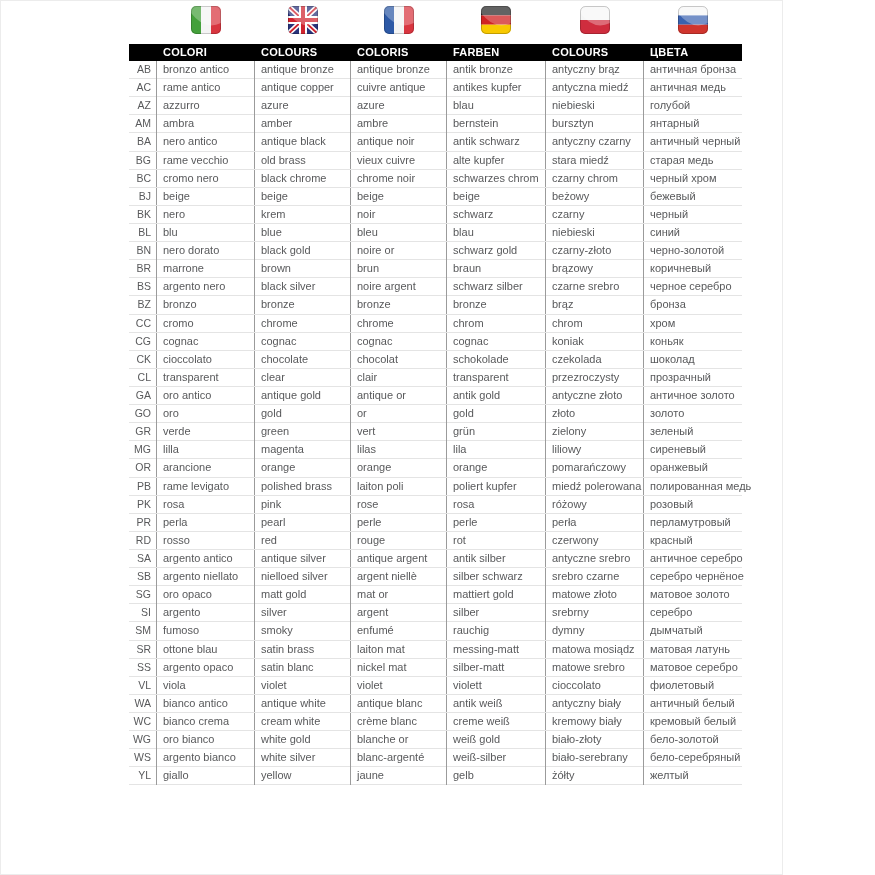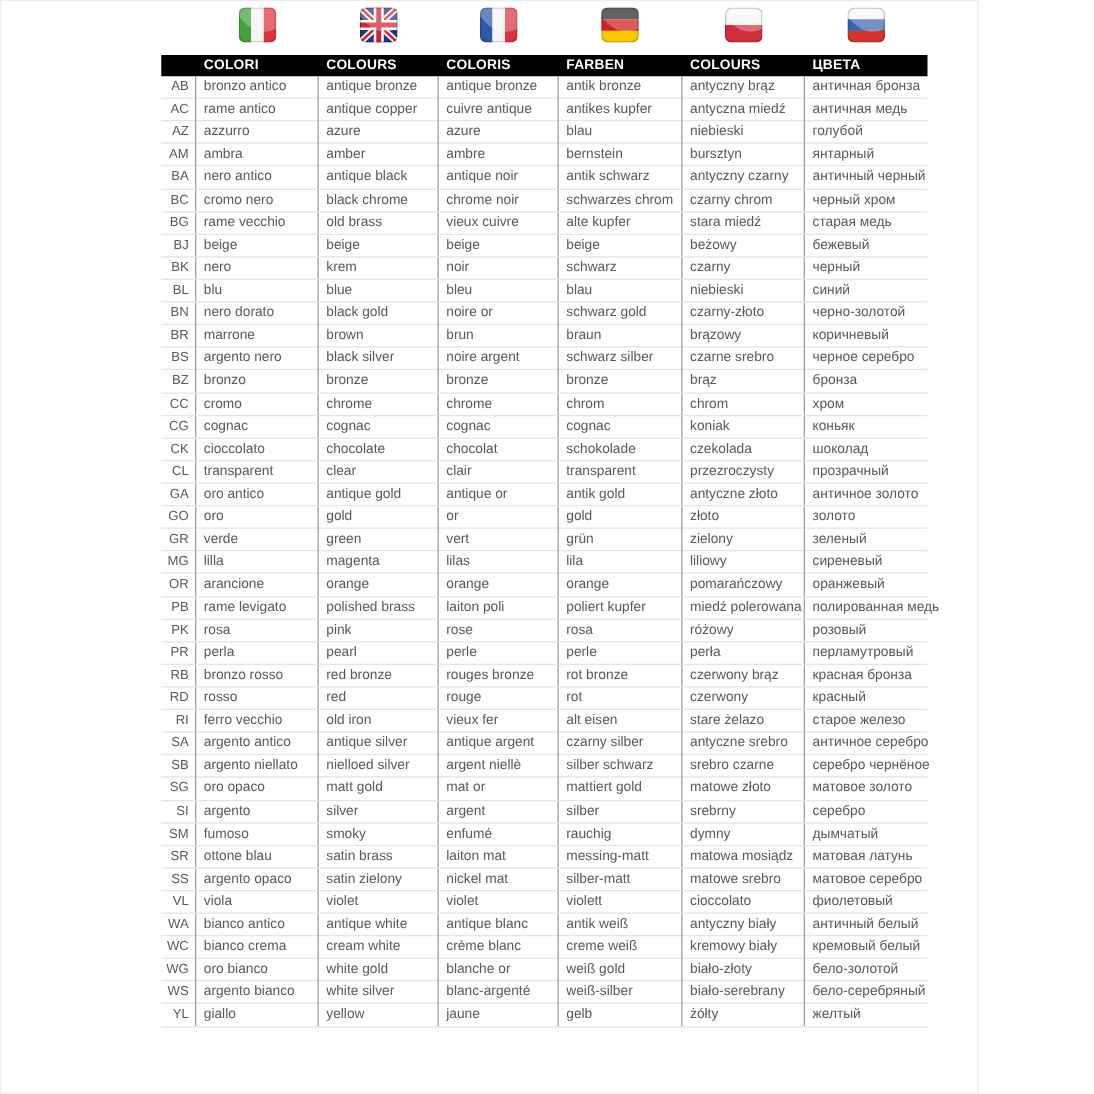--- a/index.html
+++ b/index.html
@@ -177,40 +177,40 @@
     <div class="td code">BA</div>
     <div class="td">nero antico</div>
     <div class="td">antique black</div>
     <div class="td">antique noir</div>
     <div class="td">antik schwarz</div>
     <div class="td">antyczny czarny</div>
     <div class="td">античный черный</div>
   </div>
 
   <div class="tr grid">
+    <div class="td code">BG</div>
+    <div class="td">rame vecchio</div>
+    <div class="td">old brass</div>
+    <div class="td">vieux cuivre</div>
+    <div class="td">alte kupfer</div>
+    <div class="td">stara miedź</div>
+    <div class="td">старая медь</div>
+  </div>
+
+  <div class="tr grid">
     <div class="td code">BC</div>
     <div class="td">cromo nero</div>
     <div class="td">black chrome</div>
     <div class="td">chrome noir</div>
     <div class="td">schwarzes chrom</div>
     <div class="td">czarny chrom</div>
     <div class="td">черный хром</div>
   </div>
 
   <div class="tr grid">
-    <div class="td code">BG</div>
-    <div class="td">rame vecchio</div>
-    <div class="td">old brass</div>
-    <div class="td">vieux cuivre</div>
-    <div class="td">alte kupfer</div>
-    <div class="td">stara miedź</div>
-    <div class="td">старая медь</div>
-  </div>
-
-  <div class="tr grid">
     <div class="td code">BJ</div>
     <div class="td">beige</div>
     <div class="td">beige</div>
     <div class="td">beige</div>
     <div class="td">beige</div>
     <div class="td">beżowy</div>
     <div class="td">бежевый</div>
   </div>
 
   <div class="tr grid">
@@ -388,56 +388,38 @@
   <div class="tr grid">
     <div class="td code">PR</div>
     <div class="td">perla</div>
     <div class="td">pearl</div>
     <div class="td">perle</div>
     <div class="td">perle</div>
     <div class="td">perła</div>
     <div class="td">перламутровый</div>
   </div>
 
-  <div class="tr grid">
-    <div class="td code">RB</div>
-    <div class="td">bronzo rosso</div>
-    <div class="td">red bronze</div>
-    <div class="td">rouges bronze</div>
-    <div class="td">rot bronze</div>
-    <div class="td">czerwony brąz</div>
-    <div class="td">красная бронза</div>
-  </div>
 
   <div class="tr grid">
     <div class="td code">RD</div>
     <div class="td">rosso</div>
     <div class="td">red</div>
     <div class="td">rouge</div>
     <div class="td">rot</div>
     <div class="td">czerwony</div>
     <div class="td">красный</div>
   </div>
 
-  <div class="tr grid">
-    <div class="td code">RI</div>
-    <div class="td">ferro vecchio</div>
-    <div class="td">old iron</div>
-    <div class="td">vieux fer</div>
-    <div class="td">alt eisen</div>
-    <div class="td">stare żelazo</div>
-    <div class="td">старое железо</div>
-  </div>
 
   <div class="tr grid">
     <div class="td code">SA</div>
     <div class="td">argento antico</div>
     <div class="td">antique silver</div>
     <div class="td">antique argent</div>
-    <div class="td">czarny silber</div>
+    <div class="td">antik silber</div>
     <div class="td">antyczne srebro</div>
     <div class="td">античное серебро</div>
   </div>
 
   <div class="tr grid">
     <div class="td code">SB</div>
     <div class="td">argento niellato</div>
     <div class="td">nielloed silver</div>
     <div class="td">argent niellè</div>
     <div class="td">silber schwarz</div>
@@ -481,21 +463,21 @@
     <div class="td">satin brass</div>
     <div class="td">laiton mat</div>
     <div class="td">messing-matt</div>
     <div class="td">matowa mosiądz</div>
     <div class="td">матовая латунь</div>
   </div>
 
   <div class="tr grid">
     <div class="td code">SS</div>
     <div class="td">argento opaco</div>
-    <div class="td">satin zielony</div>
+    <div class="td">satin blanc</div>
     <div class="td">nickel mat</div>
     <div class="td">silber-matt</div>
     <div class="td">matowe srebro</div>
     <div class="td">матовое серебро</div>
   </div>
 
   <div class="tr grid">
     <div class="td code">VL</div>
     <div class="td">viola</div>
     <div class="td">violet</div>

